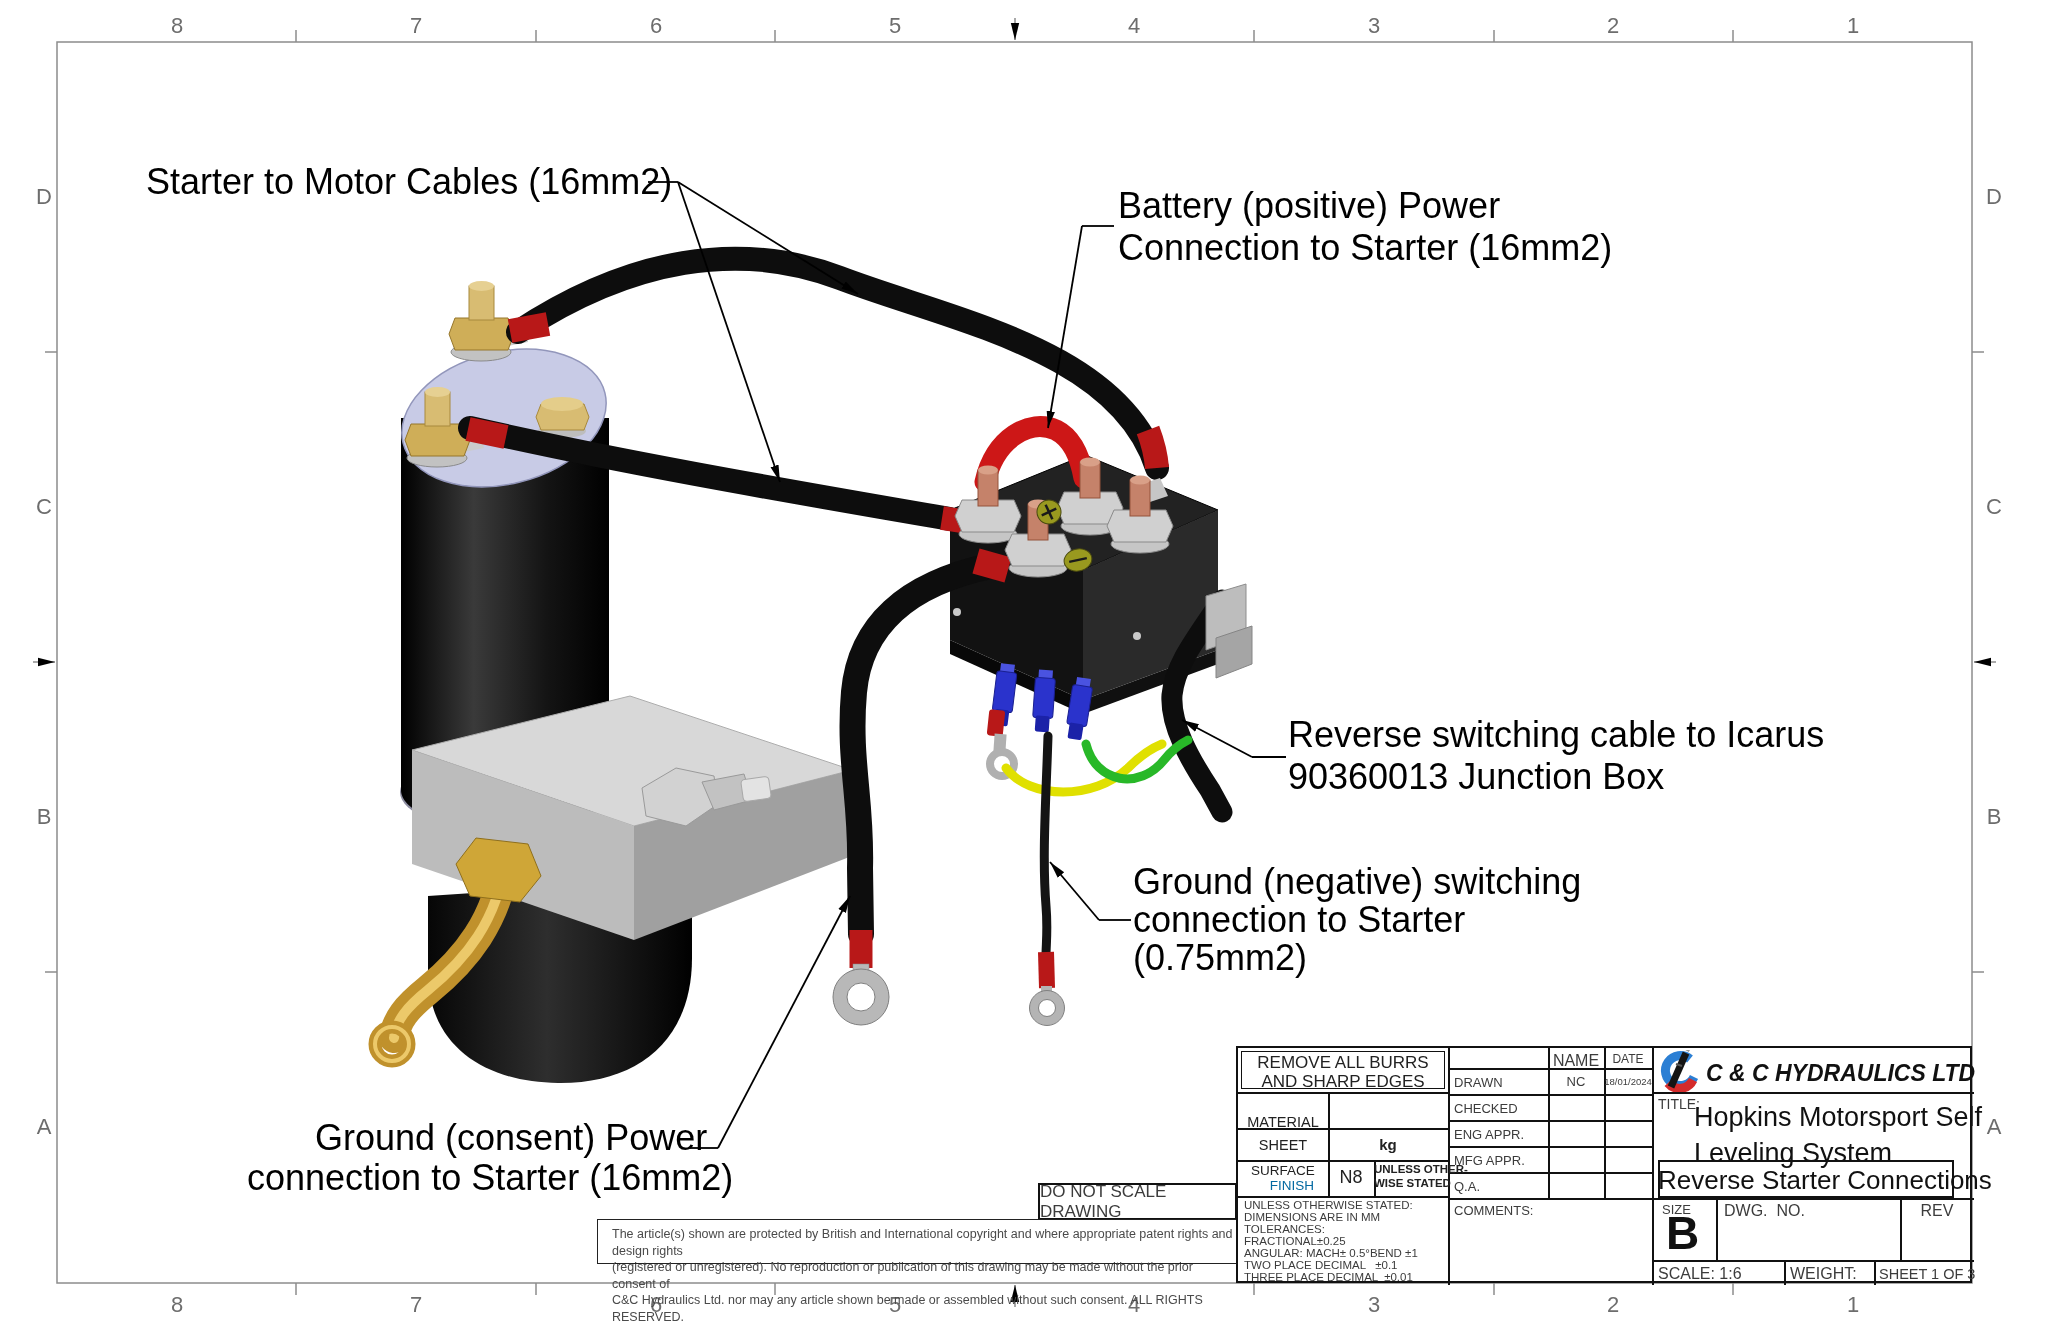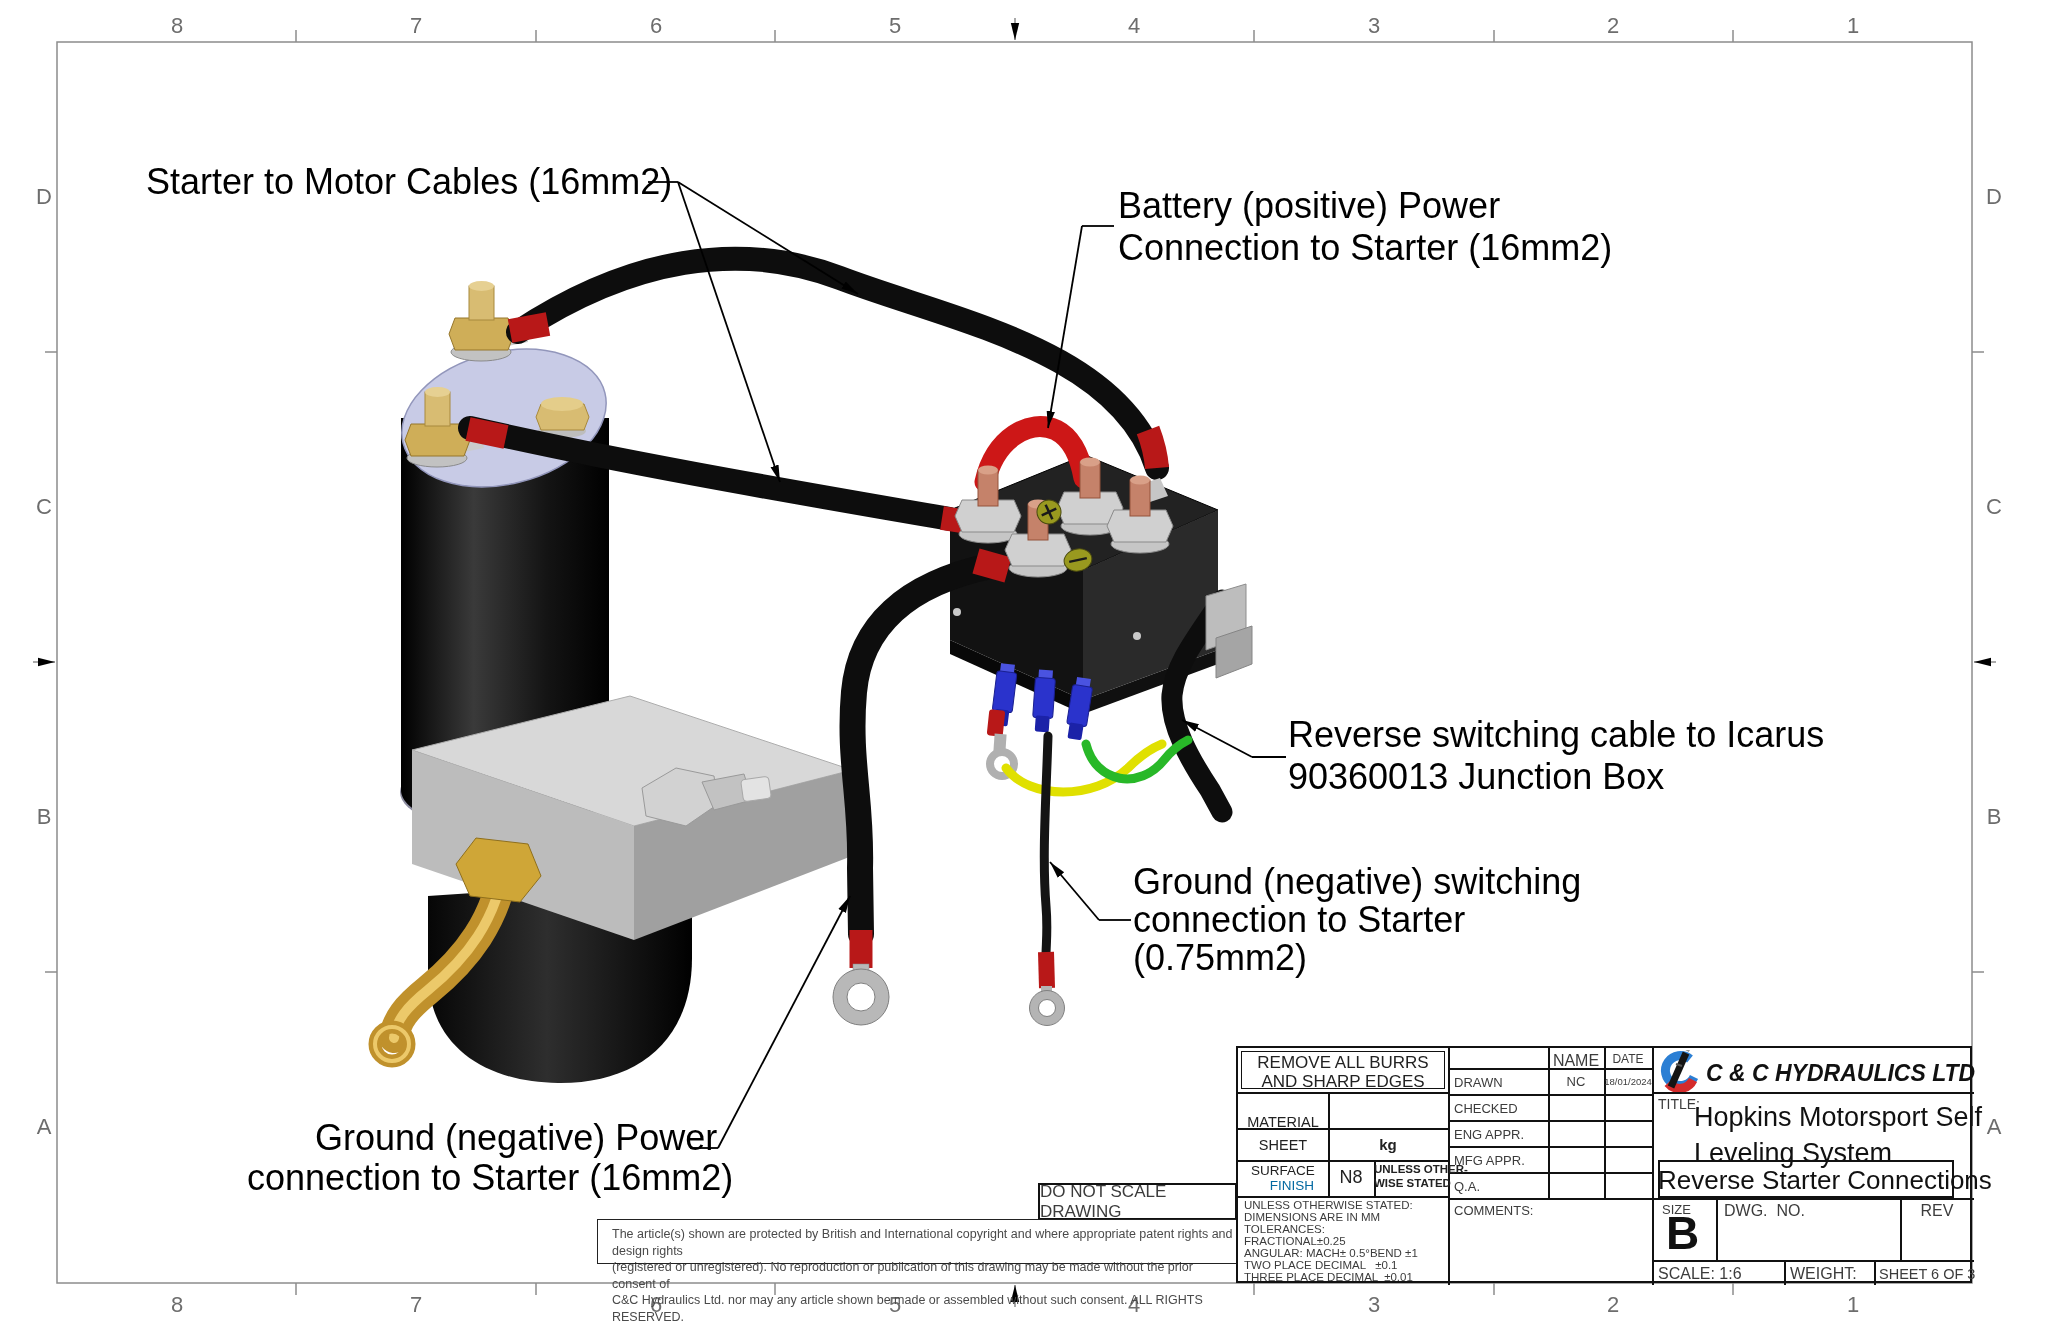--- a/index.html
+++ b/index.html
@@ -265,21 +265,21 @@
 </svg>
 
 <div class="ann" style="left:146px;top:162px;">Starter to Motor Cables (16mm2)</div>
 <div class="ann" style="left:1118px;top:186px;">Battery (positive) Power</div>
 <div class="ann" style="left:1118px;top:228px;">Connection to Starter (16mm2)</div>
 <div class="ann" style="left:1288px;top:715px;">Reverse switching cable to Icarus</div>
 <div class="ann" style="left:1288px;top:757px;">90360013 Junction Box</div>
 <div class="ann" style="left:1133px;top:862px;">Ground (negative) switching</div>
 <div class="ann" style="left:1133px;top:900px;">connection to Starter</div>
 <div class="ann" style="left:1133px;top:938px;">(0.75mm2)</div>
-<div class="ann" style="left:315px;top:1118px;">Ground (negative) Power</div>
+<div class="ann" style="left:315px;top:1118px;">Ground (consent) Power</div>
 <div class="ann" style="left:247px;top:1158px;">connection to Starter (16mm2)</div>
 
 <div id="dnsbox">
       <span>DO NOT SCALE DRAWING</span>
     </div>
 <div id="copybox">
   <div>The article(s) shown are protected by British and International copyright and where appropriate patent rights and design rights</div>
   <div>(registered or unregistered). No reproduction or publication of this drawing may be made without the prior consent of</div>
   <div>C&amp;C Hydraulics Ltd. nor may any article shown be made or assembled without such consent. ALL RIGHTS RESERVED.</div>
 </div>
@@ -357,16 +357,16 @@
   <div id="subtitlebox"></div>
   <div class="tb c" style="left:420px;width:296px;top:117px;font-size:26px;color:#111;">Reverse Starter Connections</div>
 
   <div class="tb" style="left:424px;top:154px;font-size:13px;">SIZE</div>
   <div class="tb" style="left:428px;top:158px;font-size:46px;font-weight:bold;color:#111;">B</div>
   <div class="tb" style="left:486px;top:154px;font-size:16px;">DWG.  NO.</div>
   <div class="tb c" style="left:662px;width:74px;top:154px;font-size:16px;">REV</div>
 
   <div class="tb" style="left:420px;top:217px;font-size:16px;">SCALE: 1:6</div>
   <div class="tb" style="left:552px;top:217px;font-size:16px;">WEIGHT:</div>
-  <div class="tb" style="left:641px;top:218px;font-size:14.5px;">SHEET 6 OF 3</div>
+  <div class="tb" style="left:641px;top:218px;font-size:14.5px;">SHEET 1 OF 3</div>
 </div>
 
 </div>
 
 </body></html>

